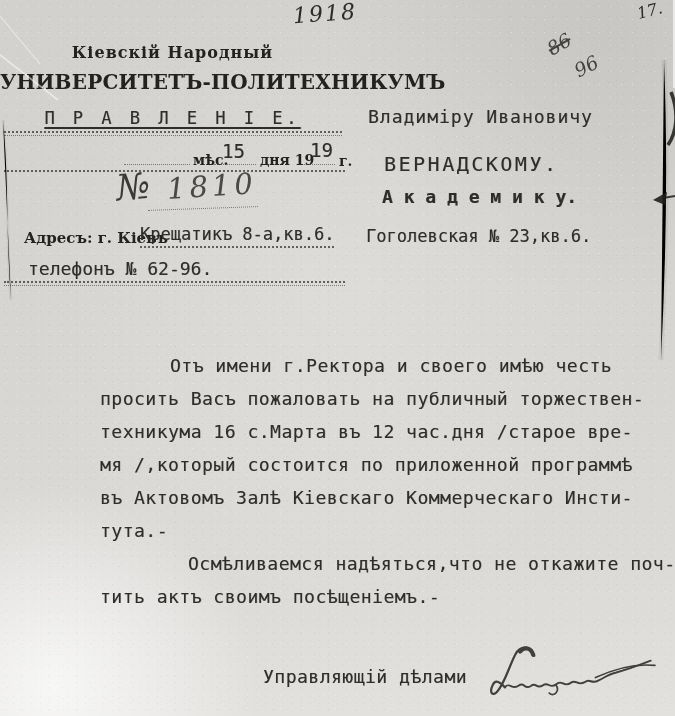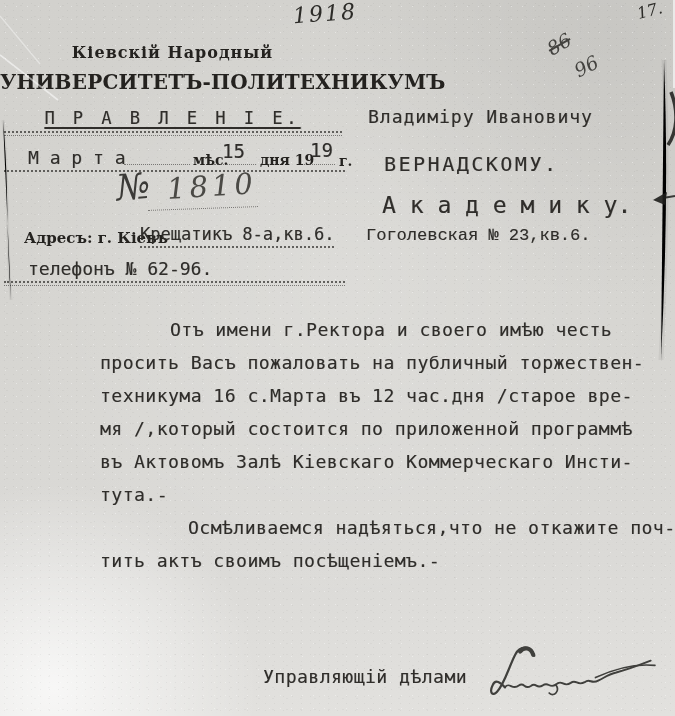--- a/index.html
+++ b/index.html
@@ -27,21 +27,21 @@
   .serifp{font-family:"DejaVu Serif","Liberation Serif",serif;font-weight:bold;color:#24221f;white-space:pre;}
   .hw{font-family:"DejaVu Serif","Liberation Serif",serif;font-style:italic;color:#2c2b28;white-space:pre;}
   .rule{border-bottom:2px dotted rgba(45,44,41,.7);height:0;}
   .rule.thin{border-bottom:1px dotted rgba(45,44,41,.55);}
   .fillline{border-bottom:2px dotted rgba(45,44,41,.7);}
   .dept{letter-spacing:4px;text-decoration:underline;text-underline-offset:3px;
         text-decoration-thickness:1.5px;}
   .center{width:345px;text-align:center;left:0;}
   .bodyblock{left:100px;top:319px;width:575px;}
   .bline{height:33px;font-size:18px;letter-spacing:.5px;}
-  .ind-a{padding-left:70px;}
+  .ind-a{padding-left:70px;margin-top:36px;}
   .ind-b{padding-left:88px;}
   .ind-c{padding-left:84px;}
   .struck{text-decoration:line-through;text-decoration-thickness:2px;}
   svg{display:block;}
 </style>
 </head>
 <body>
 
 <div class="paper">
 
@@ -49,21 +49,20 @@
   <div class="abs hw" style="left:637px;top:1px;font-size:16px;transform:rotate(-14deg);">17.</div>
   <div class="abs hw struck" style="left:547px;top:33px;font-size:19px;transform:rotate(-30deg);opacity:.85;">86</div>
   <div class="abs hw" style="left:574px;top:55px;font-size:19px;transform:rotate(-28deg);opacity:.85;">96</div>
 
   <div class="abs serifp center" style="top:43px;font-size:16px;letter-spacing:1px;">Кіевскій Народный</div>
   <div class="abs serifp center" style="top:70px;font-size:20px;letter-spacing:.2px;">УНИВЕРСИТЕТЪ-ПОЛИТЕХНИКУМЪ</div>
   <div class="abs mono center dept" style="top:108px;font-size:17px;">П Р А В Л Е Н І Е.</div>
   <div class="abs rule" style="left:4px;top:131px;width:338px;"></div>
   <div class="abs rule thin" style="left:4px;top:135px;width:338px;"></div>
 
-  <div class="abs mono" style="left:28px;top:147px;font-size:18px;">М а р т а</div>
   <div class="abs rule thin" style="left:124px;top:164px;width:66px;"></div>
   <div class="abs serifp" style="left:193px;top:152px;font-size:14px;">мѣс.</div>
   <div class="abs mono" style="left:222px;top:140px;font-size:19px;">15</div>
   <div class="abs rule thin" style="left:214px;top:164px;width:42px;"></div>
   <div class="abs serifp" style="left:260px;top:152px;font-size:14px;">дня 19</div>
   <div class="abs mono" style="left:310px;top:139px;font-size:19px;">19</div>
   <div class="abs rule thin" style="left:301px;top:164px;width:34px;"></div>
   <div class="abs serifp" style="left:339px;top:153px;font-size:14px;">г.</div>
   <div class="abs rule" style="left:4px;top:170px;width:341px;"></div>
 
@@ -72,22 +71,22 @@
   <div class="abs rule thin" style="left:148px;top:208px;width:110px;transform:rotate(-2deg);"></div>
 
   <div class="abs serifp" style="left:24px;top:229px;font-size:15px;">Адресъ: г. Кіевъ</div>
   <div class="abs mono fillline" style="left:140px;top:224px;font-size:17px;padding-bottom:2px;">Крещатикъ 8-а,кв.6.</div>
   <div class="abs mono" style="left:28px;top:258px;font-size:18px;">телефонъ № 62-96.</div>
   <div class="abs rule" style="left:4px;top:281px;width:341px;"></div>
   <div class="abs rule thin" style="left:4px;top:285px;width:341px;"></div>
 
   <div class="abs mono" style="left:368px;top:106px;font-size:18px;letter-spacing:1px;">Владиміру Ивановичу</div>
   <div class="abs mono" style="left:384px;top:152px;font-size:20px;letter-spacing:2.5px;">ВЕРНАДСКОМУ.</div>
-  <div class="abs mono" style="left:382px;top:192px;font-size:23px;">А к а д е м и к у.</div>
-  <div class="abs mono" style="left:366px;top:226px;font-size:17px;font-family:Liberation Mono, monospace;">Гоголевская № 23,кв.6.</div>
+  <div class="abs mono" style="left:382px;top:186px;font-size:18px;font-weight:bold;">А к а д е м и к у.</div>
+  <div class="abs mono" style="left:366px;top:226px;font-size:17px;">Гоголевская № 23,кв.6.</div>
 
   <div class="abs bodyblock">
     <div class="mono bline ind-a">Отъ имени г.Ректора и своего имѣю честь</div>
     <div class="mono bline">просить Васъ пожаловать на публичный торжествен-</div>
     <div class="mono bline">техникума 16 с.Марта въ 12 час.дня /старое вре-</div>
     <div class="mono bline">мя /,который состоится по приложенной программѣ</div>
     <div class="mono bline">въ Актовомъ Залѣ Кіевскаго Коммерческаго Инсти-</div>
     <div class="mono bline">тута.-</div>
     <div class="mono bline ind-b">Осмѣливаемся надѣяться,что не откажите поч-</div>
     <div class="mono bline">тить актъ своимъ посѣщеніемъ.-</div>

